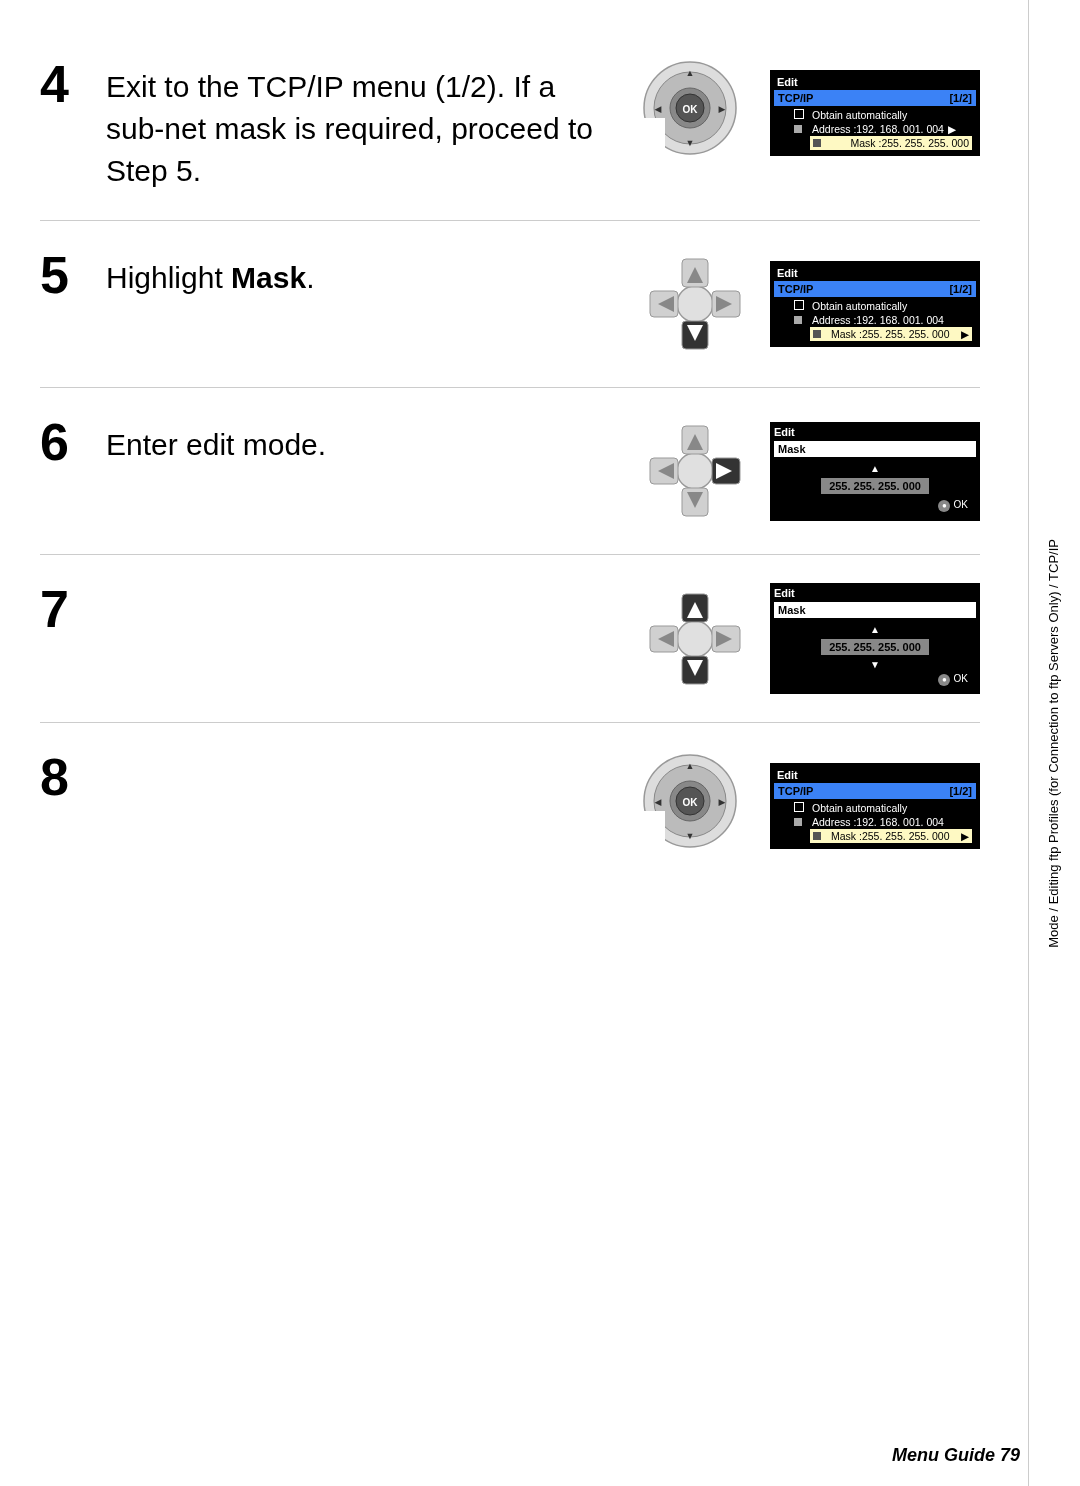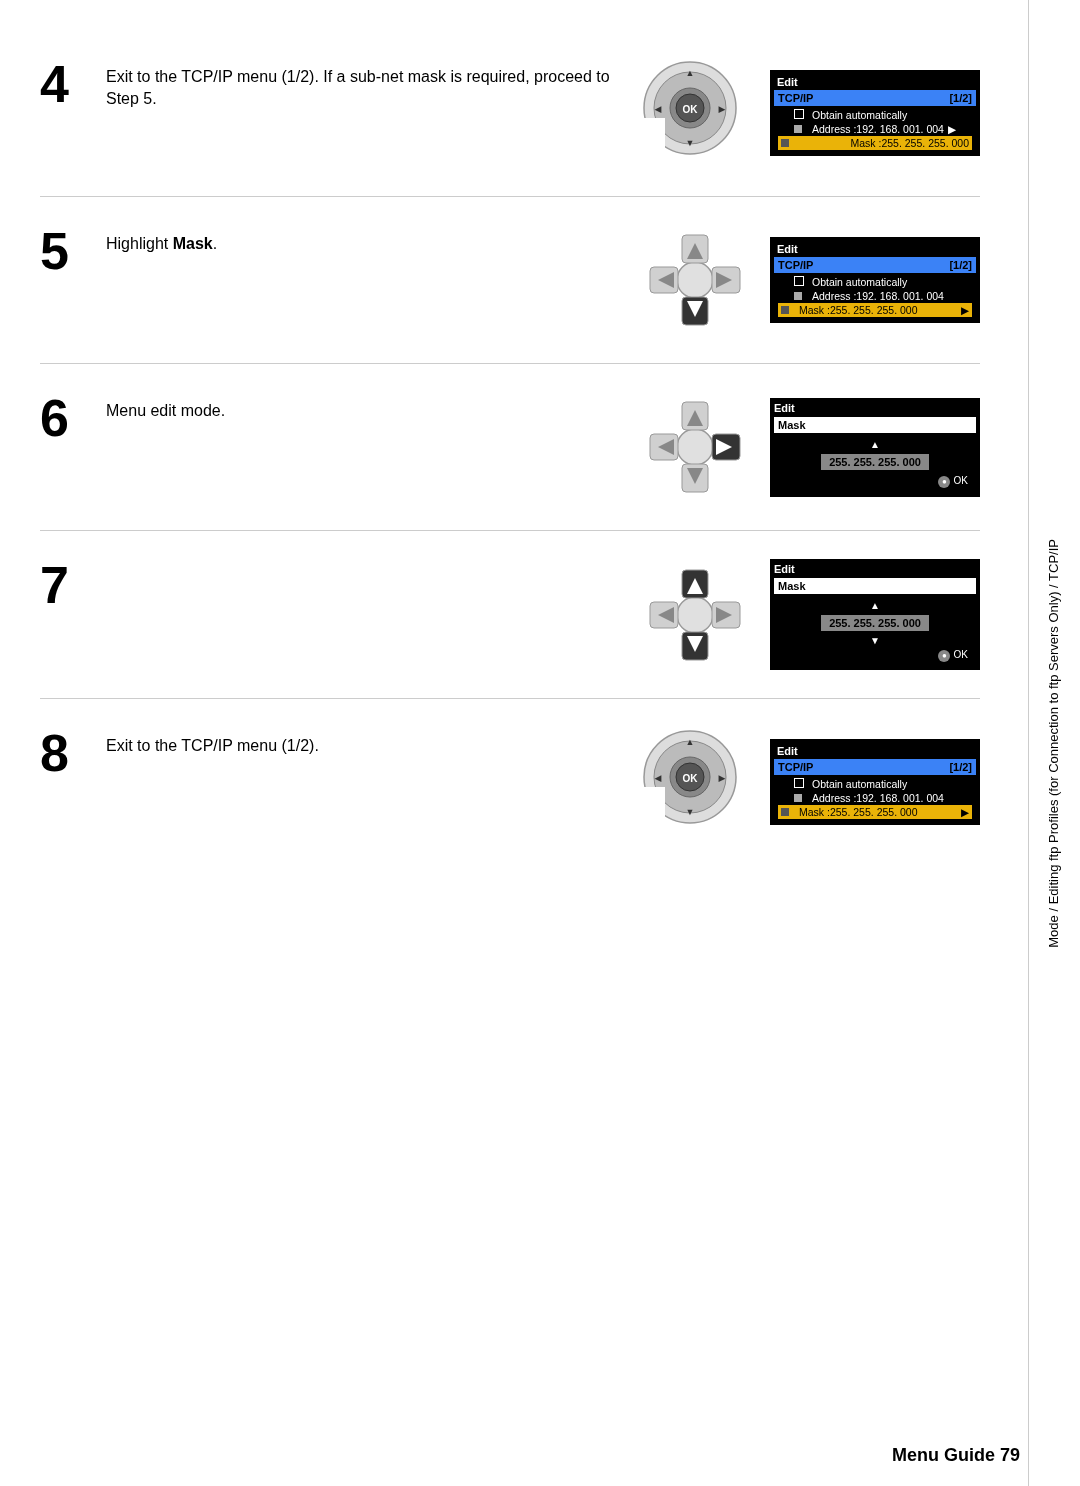--- a/index.html
+++ b/index.html
@@ -65,21 +65,21 @@
 
     .step-number {
       font-size: 52px;
       font-weight: bold;
       line-height: 1;
       color: #000;
       min-width: 50px;
     }
 
     .step-text {
-      font-size: 16px;
+      font-size: 30px;
       color: #000;
       line-height: 1.4;
       padding-top: 8px;
     }
 
     .step-text b {
       font-weight: bold;
     }
 
     .step-right {
@@ -149,26 +149,27 @@
 
     .screen-checkbox {
       display: inline-block;
       width: 10px;
       height: 10px;
       border: 1px solid #fff;
       flex-shrink: 0;
     }
 
     .screen-row-highlight {
-      background: #eab308;
+      background: #fef9c3;
       color: #000;
       padding: 1px 3px;
       display: flex;
       align-items: center;
       justify-content: space-between;
+      margin-left: 32px;
     }
 
     .screen-row-highlight span {
       color: #000;
     }
 
     .screen-icon-col {
       width: 14px;
       flex-shrink: 0;
     }
@@ -197,20 +198,21 @@
       margin-bottom: 3px;
     }
 
     .page-footer {
       position: absolute;
       bottom: 20px;
       right: 60px;
       font-size: 18px;
       font-weight: bold;
       color: #000;
+      font-style: italic;
     }
   </style>
 </head>
 <body>
 
 <div class="page-container">
   <div class="main-content">
 
     <div class="step-row">
       <div class="step-left">
@@ -326,21 +328,21 @@
               <span style="margin-left:auto;">▶</span>
             </div>
           </div>
         </div>
       </div>
     </div>
 
     <div class="step-row">
       <div class="step-left">
         <div class="step-number">6</div>
-        <div class="step-text">Menu edit mode.</div>
+        <div class="step-text">Enter edit mode.</div>
       </div>
       <div class="step-right">
 
         <div class="navpad-container dpad">
           <svg width="110" height="110" viewBox="0 0 110 110">
             <circle cx="55" cy="55" r="18" fill="#e0e0e0" stroke="#999" stroke-width="1.5"></circle>
             <rect x="42" y="10" width="26" height="28" rx="4" fill="#d0d0d0" stroke="#999" stroke-width="1"></rect>
             <polygon points="55,18 63,34 47,34" fill="#888"></polygon>
             <rect x="42" y="72" width="26" height="28" rx="4" fill="#d0d0d0" stroke="#999" stroke-width="1"></rect>
             <polygon points="55,92 63,76 47,76" fill="#888"></polygon>
@@ -406,21 +408,20 @@
               <span style="color:#fff;font-size:10px;">OK</span>
             </div>
           </div>
         </div>
       </div>
     </div>
 
     <div class="step-row" style="border-bottom:none;">
       <div class="step-left">
         <div class="step-number">8</div>
-        <div class="step-text">Exit to the TCP/IP menu (1/2).</div>
       </div>
       <div class="step-right">
 
         <div class="dial-container">
           <svg width="100" height="100" viewBox="0 0 100 100">
             <circle cx="50" cy="50" r="46" fill="#ddd" stroke="#999" stroke-width="1.5"></circle>
             <circle cx="50" cy="50" r="36" fill="#bbb" stroke="#888" stroke-width="1"></circle>
             <circle cx="50" cy="50" r="20" fill="#888" stroke="#666" stroke-width="1"></circle>
             <circle cx="50" cy="50" r="14" fill="#555" stroke="#333" stroke-width="1"></circle>
             <text x="50" y="55" text-anchor="middle" font-size="10" fill="white" font-weight="bold">OK</text>

